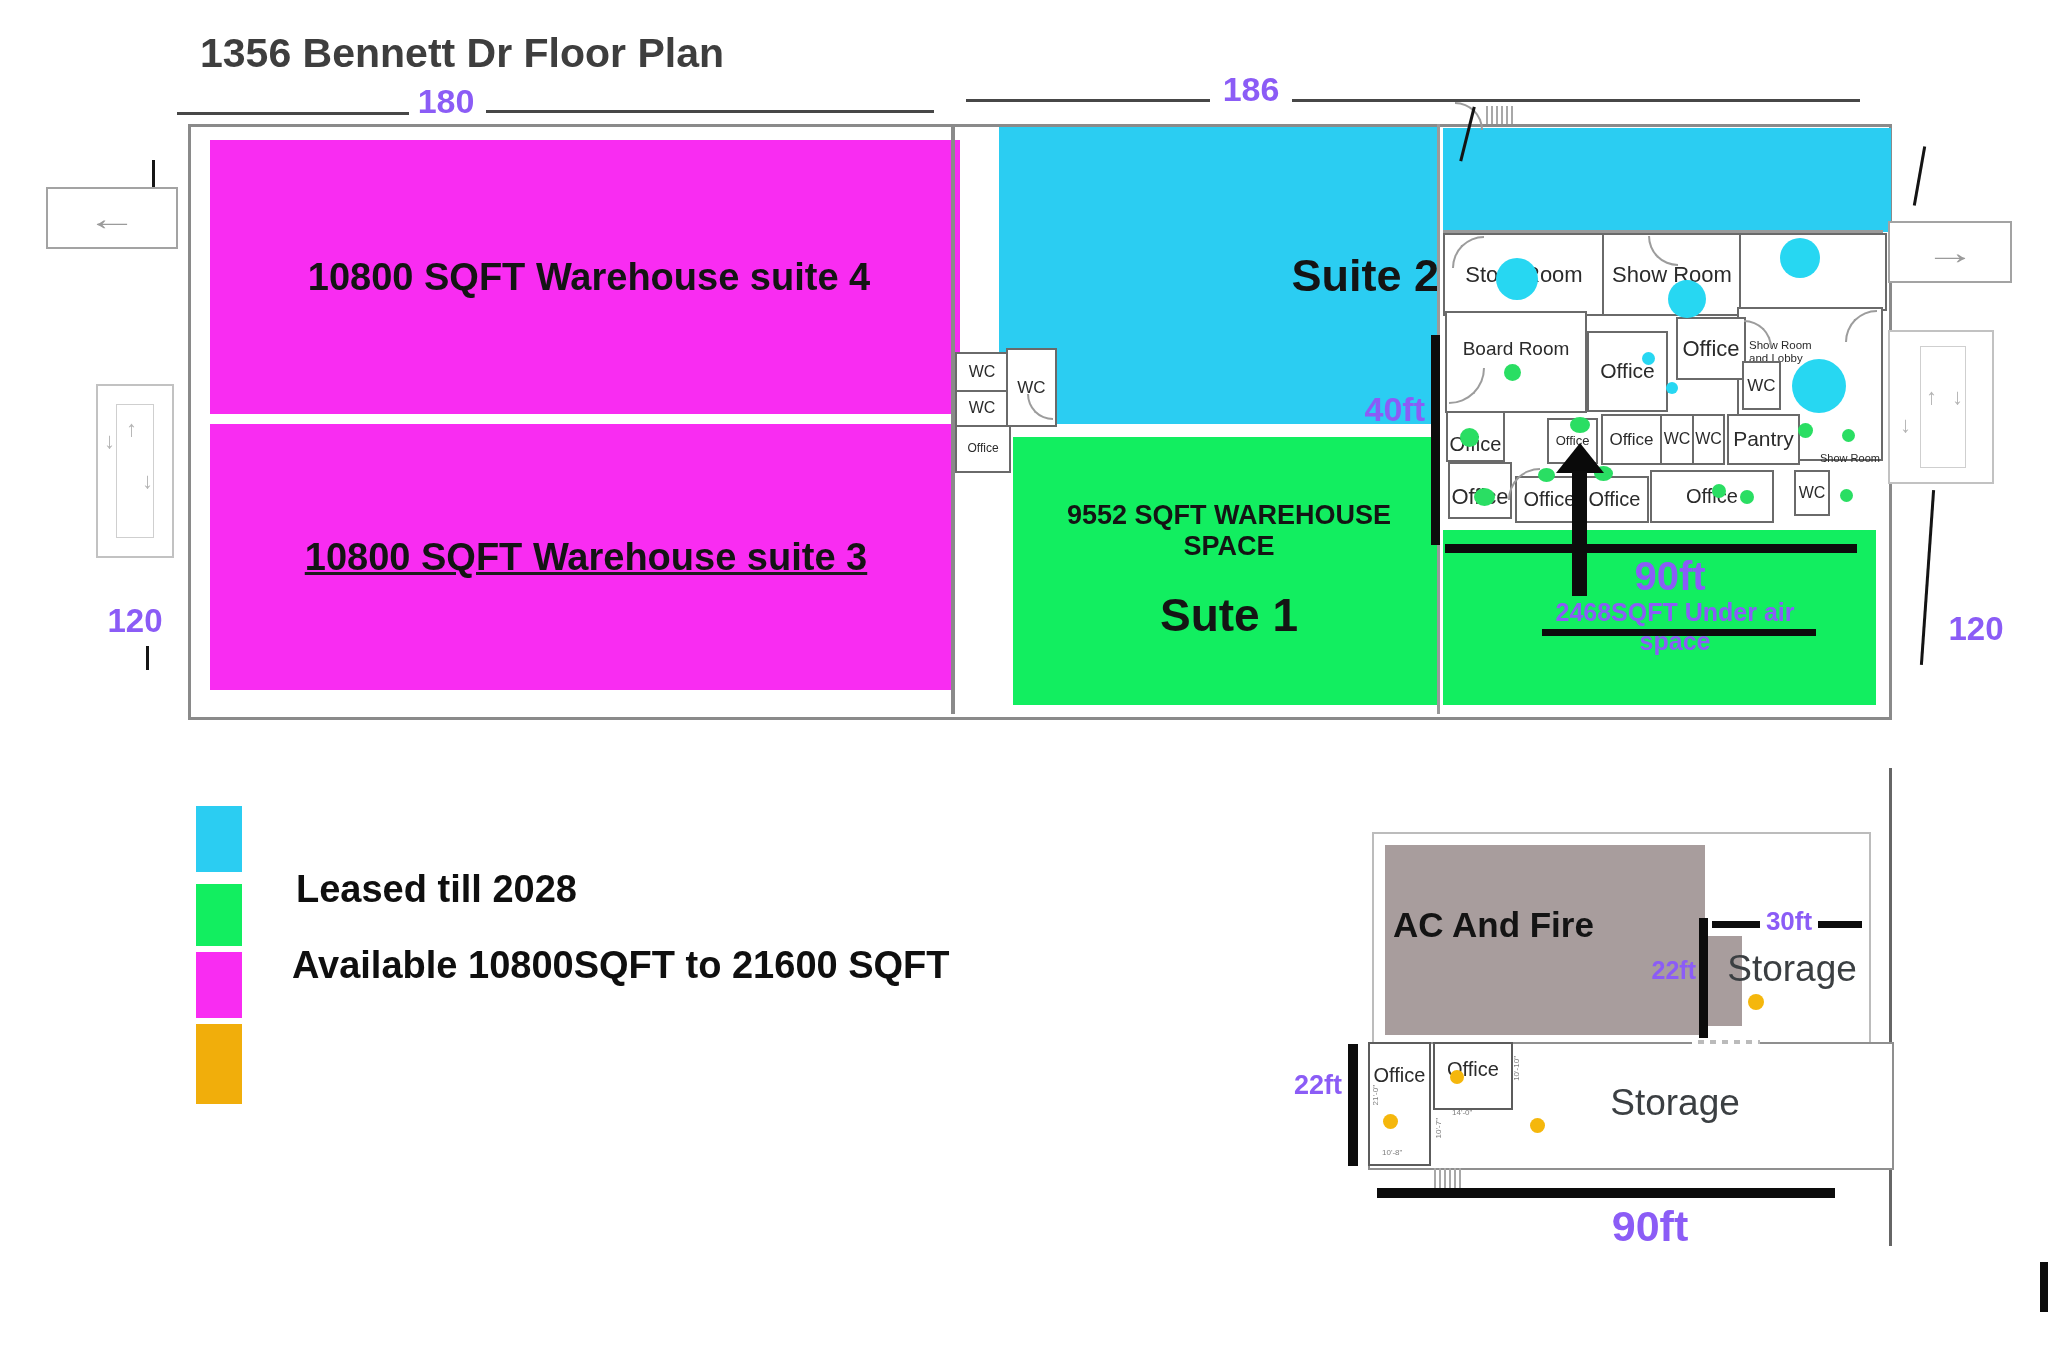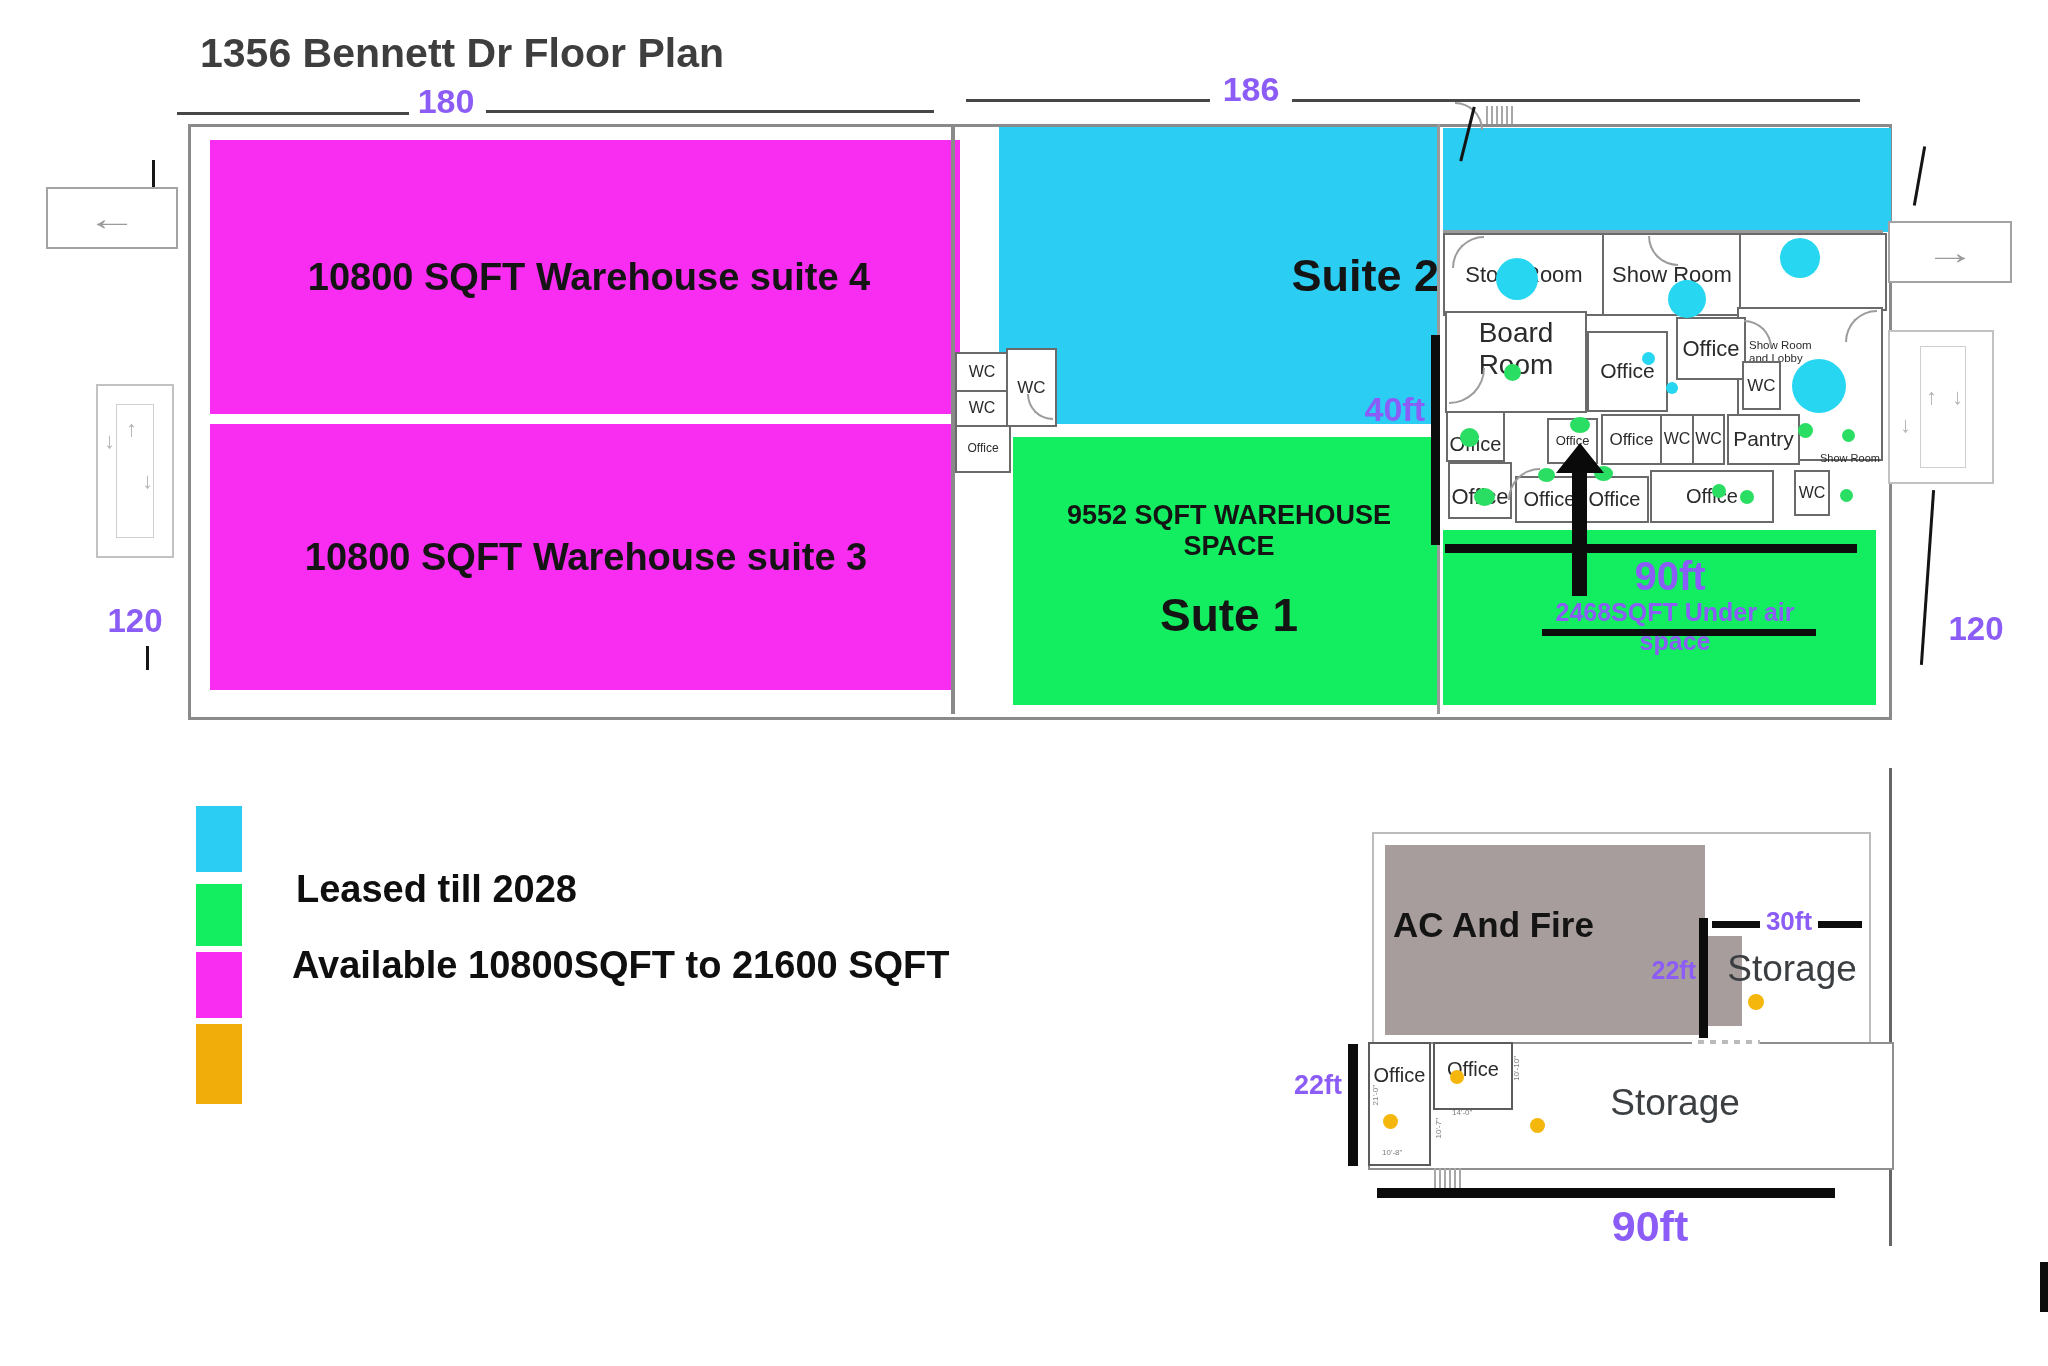--- a/index.html
+++ b/index.html
@@ -45,21 +45,21 @@
   <div class="dimline" style="left:486px;top:110px;width:448px;"></div>
   <div class="dimline" style="left:966px;top:99px;width:244px;"></div>
   <div class="dimtext" style="left:1212px;top:70px;width:78px;font-size:34px;">186</div>
   <div class="dimline" style="left:1292px;top:99px;width:568px;"></div>
 
   <div class="abs" style="left:188px;top:124px;width:1698px;height:590px;border:3px solid #8a8a8a;background:#fff;"></div>
 
   <div class="fill" style="left:210px;top:140px;width:742px;height:274px;background:var(--magenta);display:flex;align-items:center;justify-content:center;">
     <span class="bigname" style="position:static;font-size:38px;">10800 SQFT Warehouse suite 4</span>
   </div>
-  <div class="fill" style="left:210px;top:424px;width:736px;height:266px;background:var(--magenta);display:flex;align-items:center;justify-content:center;">
+  <div class="fill" style="left:210px;top:424px;width:736px;height:266px;background:var(--magenta);display:flex;align-items:center;justify-content:center;text-decoration:underline;">
     <span class="bigname" style="position:static;font-size:38px;">10800 SQFT Warehouse suite 3</span>
   </div>
   <div class="fill" style="left:999px;top:127px;width:432px;height:297px;background:var(--cyan);display:flex;align-items:center;justify-content:flex-end;">
     <span class="bigname" style="position:static;font-size:45px;">Suite 2</span>
   </div>
   <div class="fill" style="left:1013px;top:437px;width:416px;height:268px;background:var(--green);display:flex;flex-direction:column;align-items:center;justify-content:center;">
     <span class="bigname" style="position:static;font-size:27px;margin-bottom:26px;">9552 SQFT WAREHOUSE SPACE</span>
     <span class="bigname" style="position:static;font-size:46px;">Sute 1</span>
   </div>
   <div class="fill" style="left:1443px;top:128px;width:440px;height:104px;background:var(--cyan);"></div>
@@ -85,21 +85,21 @@
   <div class="room" style="left:1443px;top:233px;width:158px;height:79px;font-size:22px;">
     <span>Store Room</span>
     </div>
   <div class="room" style="left:1602px;top:233px;width:136px;height:79px;font-size:22px;">
     <span>Show Room</span>
     </div>
   <div class="room" style="left:1739px;top:233px;width:144px;height:74px;"></div>
   <div class="room t" style="left:1737px;top:307px;width:146px;height:154px;font-size:11.5px;justify-content:flex-start;">
     <span style="display:block;width:78px;margin:10px 0 0 10px;text-align:left;">Show Room and Lobby</span>
     </div>
-  <div class="room" style="left:1445px;top:311px;width:138px;height:98px;font-size:28px;">
+  <div class="room" style="left:1445px;top:311px;width:138px;height:98px;font-size:19px;">
     <span style="margin-bottom:26px;">Board Room</span>
     </div>
   <div class="room" style="left:1587px;top:331px;width:77px;height:77px;font-size:21px;">
     <span>Office</span>
     </div>
   <div class="room" style="left:1676px;top:317px;width:66px;height:59px;font-size:22px;">
     <span>Office</span>
     </div>
   <div class="room" style="left:1742px;top:361px;width:35px;height:45px;font-size:17px;">
     <span>WC</span>

